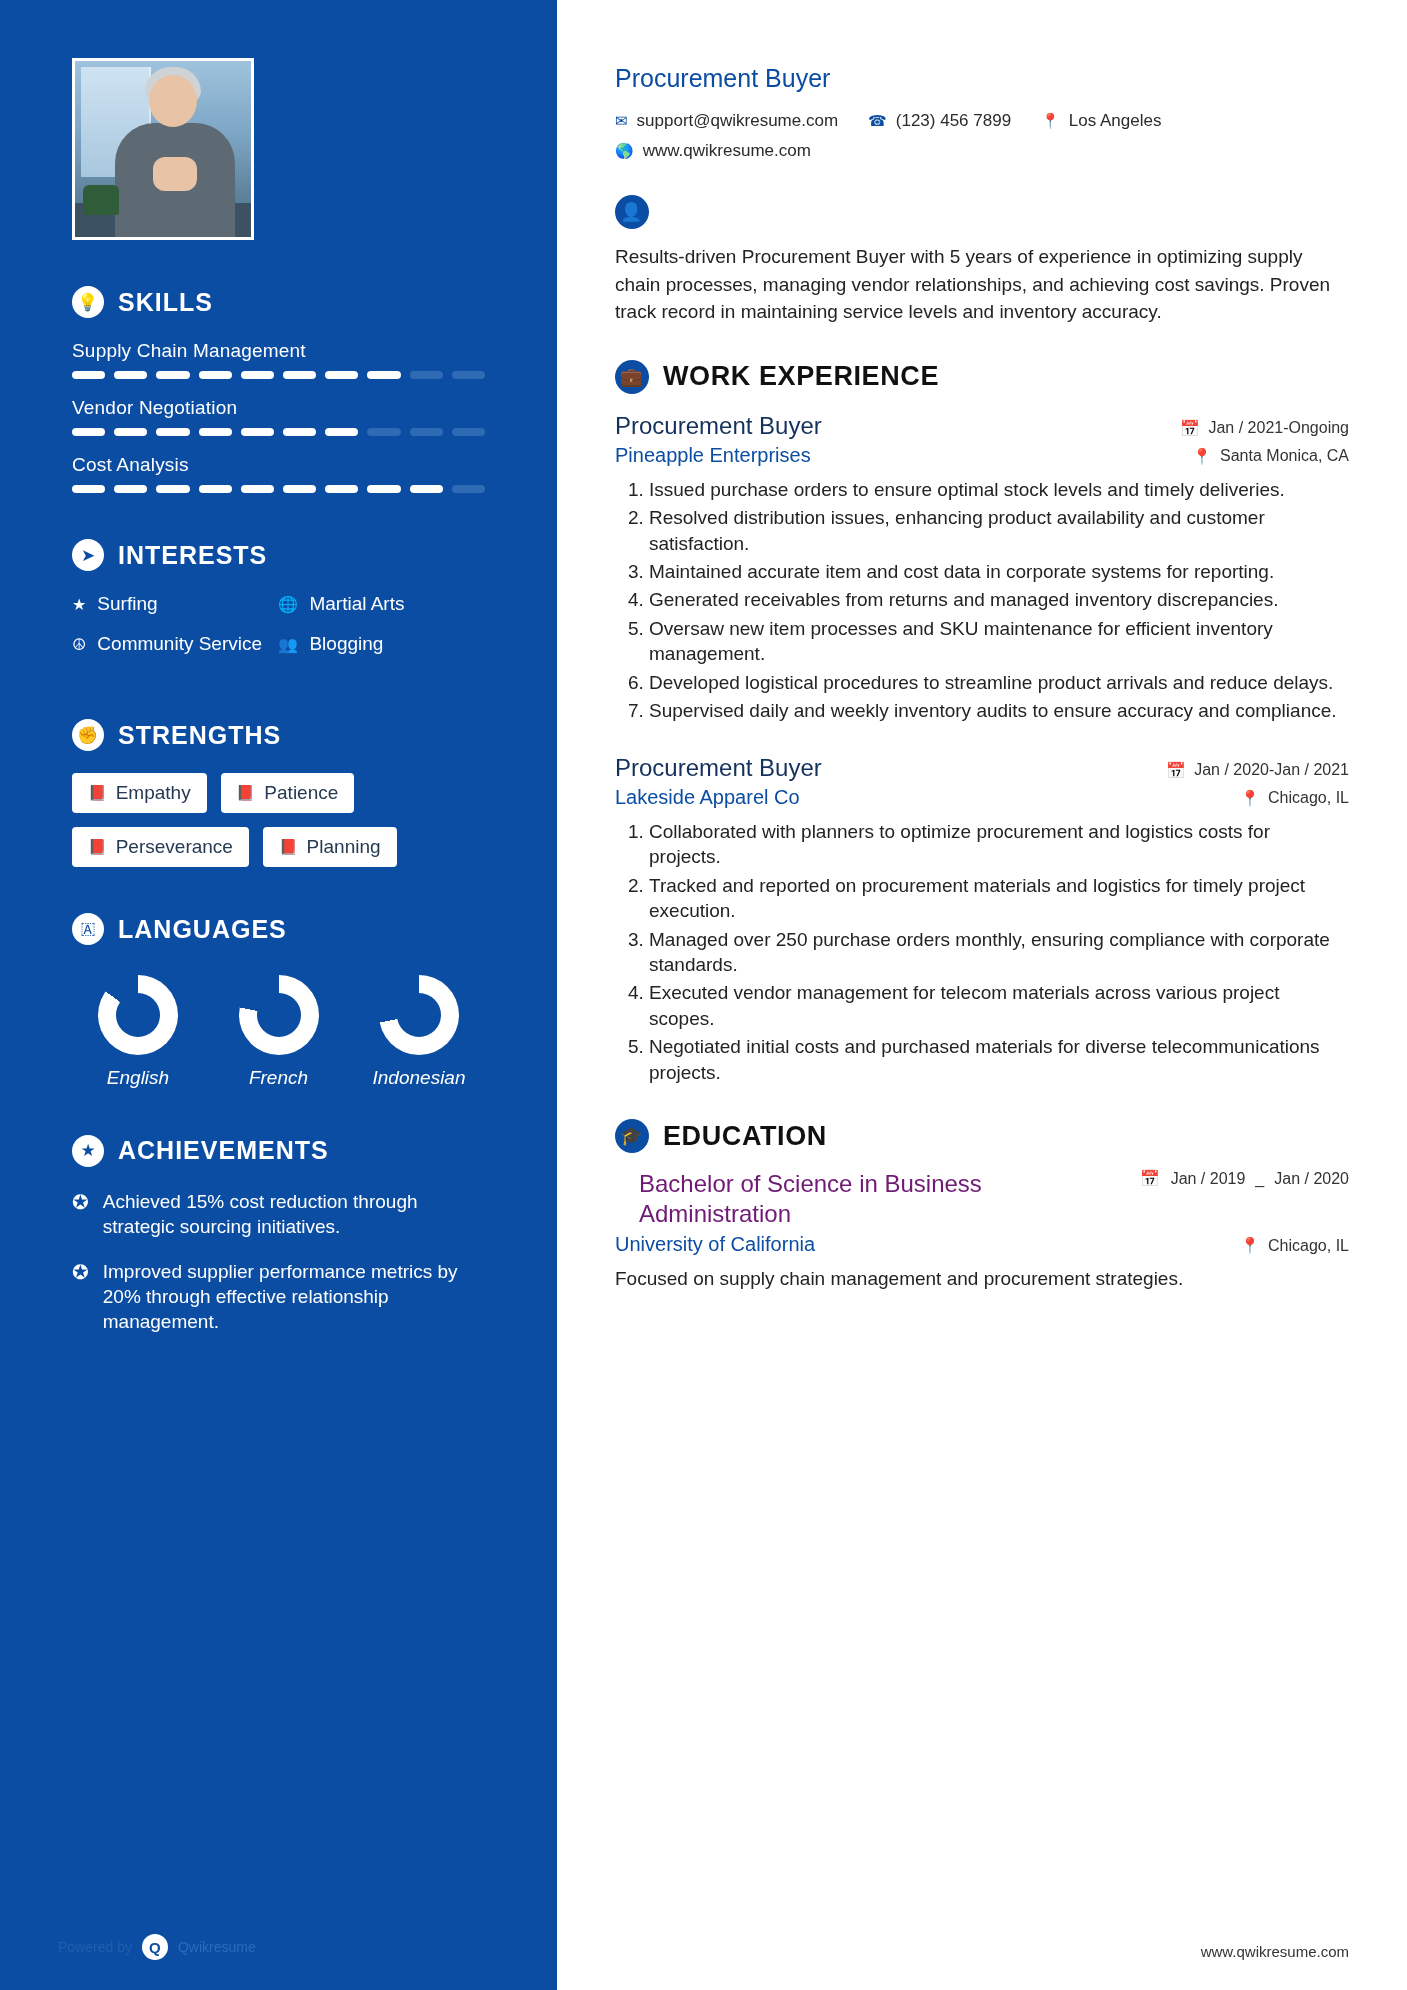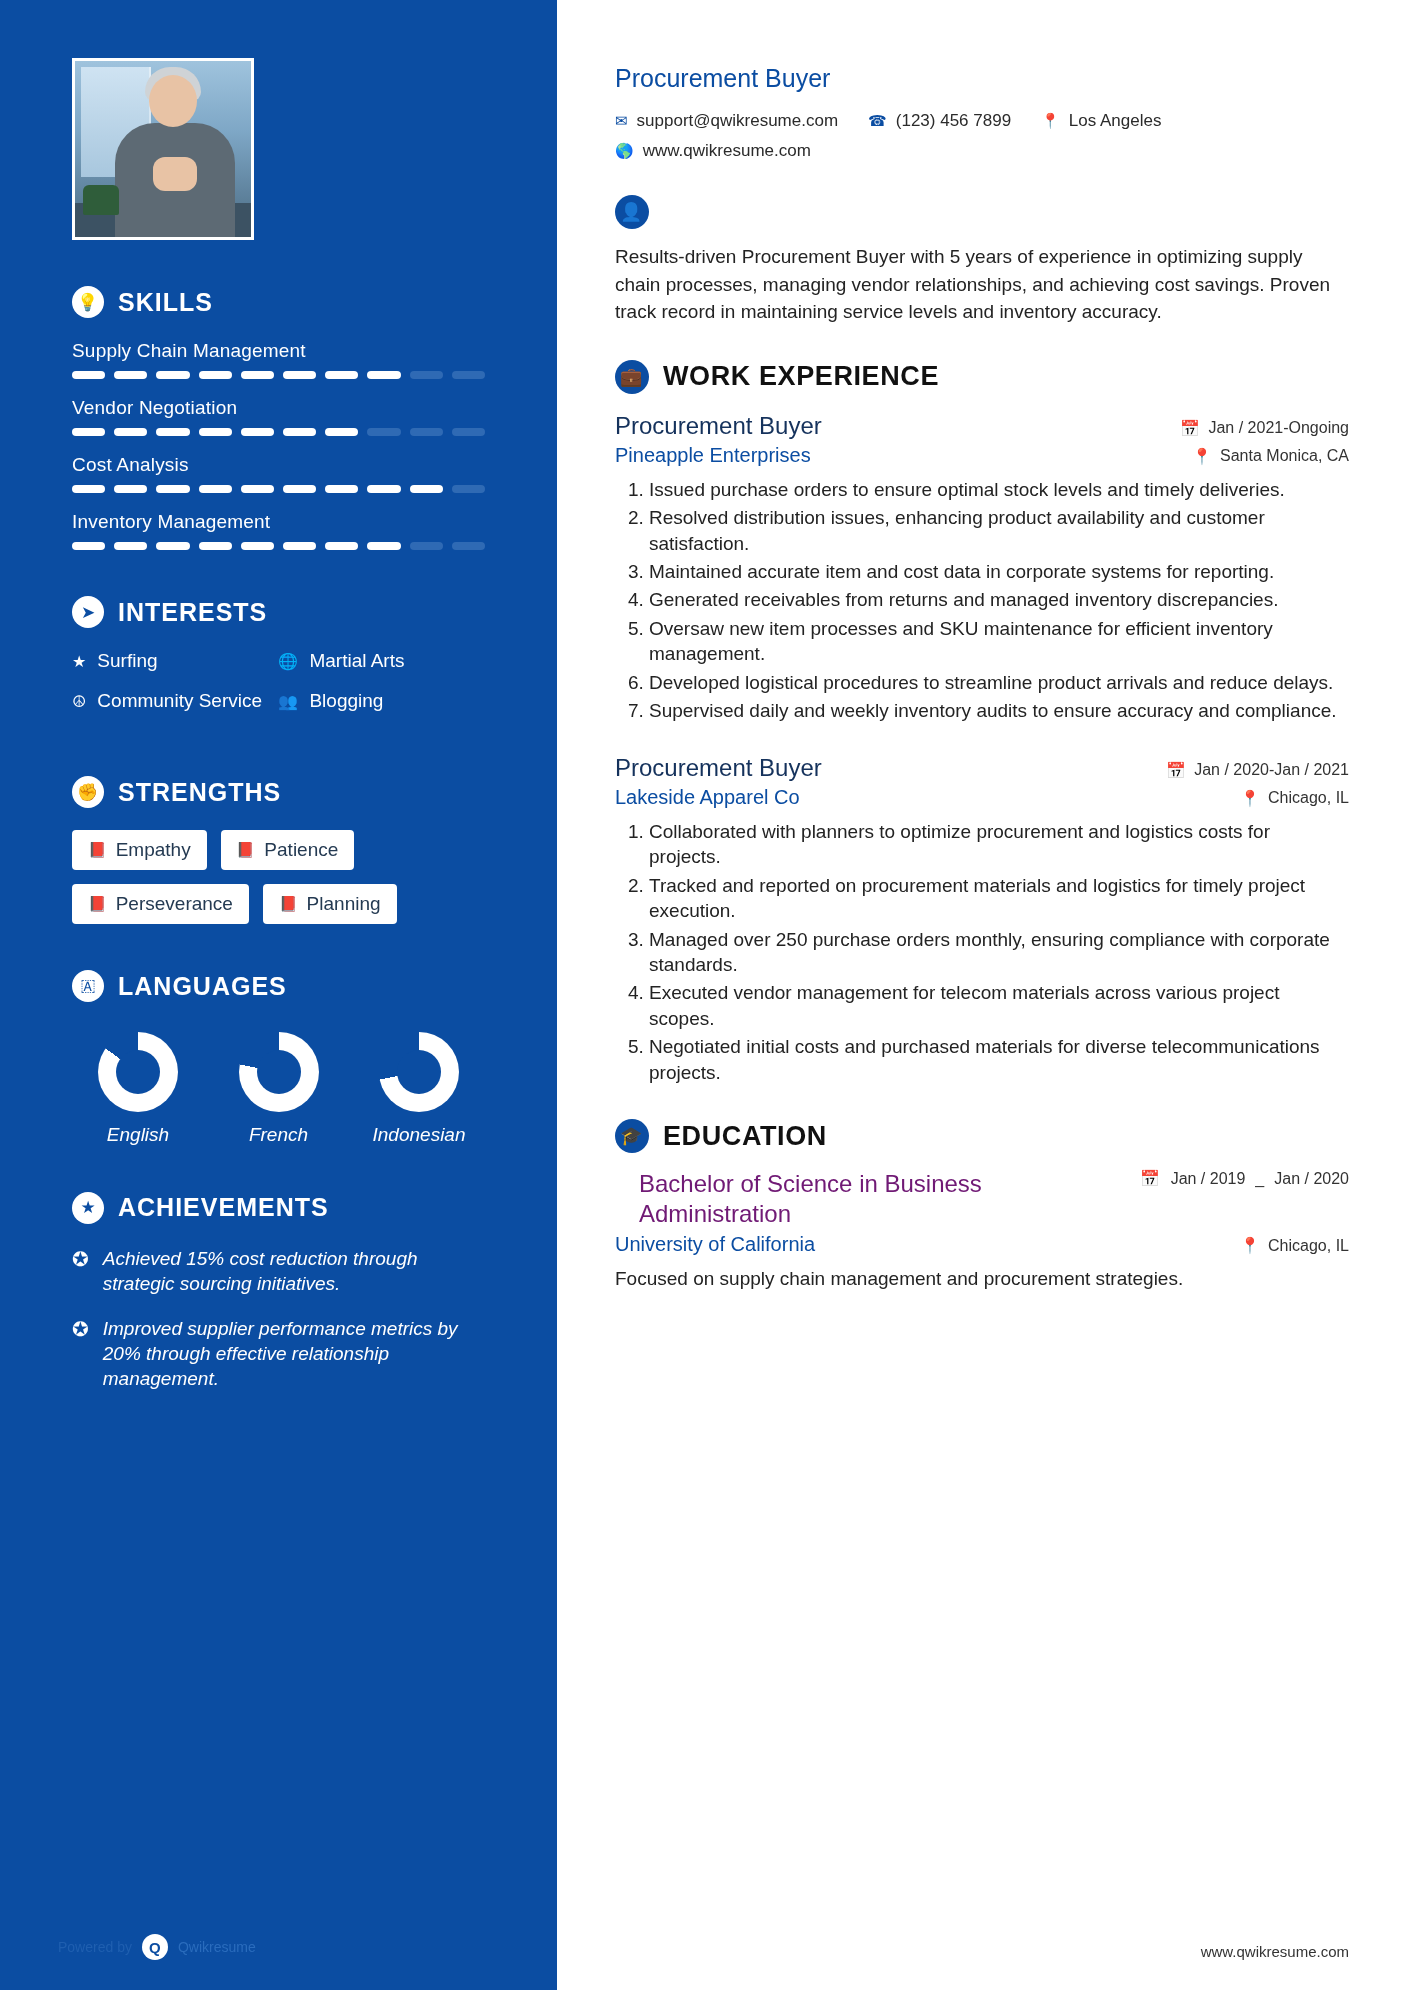--- a/index.html
+++ b/index.html
@@ -116,21 +116,21 @@
   .donut::after {
     content: ""; position: absolute; left: 50%; top: 50%;
     transform: translate(-50%,-50%);
     width: 44px; height: 44px; border-radius: 50%;
     background: #0b4da2;
   }
   .lang-name { font-size: 19px; line-height: 1.15; }
 
   .ach { display: flex; gap: 14px; margin-bottom: 20px; }
   .ach .ic { font-size: 20px; line-height: 26px; flex: none; }
-  .ach .tx { font-size: 19px; line-height: 1.32; font-style: italic; }
+  .ach .tx { font-size: 19px; line-height: 1.32; }
 
   .powered {
     position: absolute; left: 58px; bottom: 30px;
     display: flex; align-items: center; gap: 10px;
     font-size: 14px; color: #1f5fb0;
   }
   .powered .q {
     width: 26px; height: 26px; border-radius: 50%;
     background: #ffffff; color: #0b4da2;
     display: flex; align-items: center; justify-content: center;
@@ -241,35 +241,20 @@
           <div class="skill-row">
             <i class="seg"></i>
               <i class="seg"></i>
               <i class="seg"></i>
               <i class="seg"></i>
               <i class="seg"></i>
             <i class="seg"></i>
               <i class="seg"></i>
               <i class="seg"></i>
               <i class="seg"></i>
-              <i class="seg off"></i>
-          </div>
-        </div>
-        <div>
-          <div class="skill-name">Inventory Management</div>
-          <div class="skill-row">
-            <i class="seg"></i>
-              <i class="seg"></i>
-              <i class="seg"></i>
-              <i class="seg"></i>
-              <i class="seg"></i>
-            <i class="seg"></i>
-              <i class="seg"></i>
-              <i class="seg"></i>
-              <i class="seg off"></i>
               <i class="seg off"></i>
           </div>
         </div>
       </div>
 
       <div class="sec-head">
         <span class="badge">➤</span>
         <span class="t">INTERESTS</span>
       </div>
       <div class="interests">

